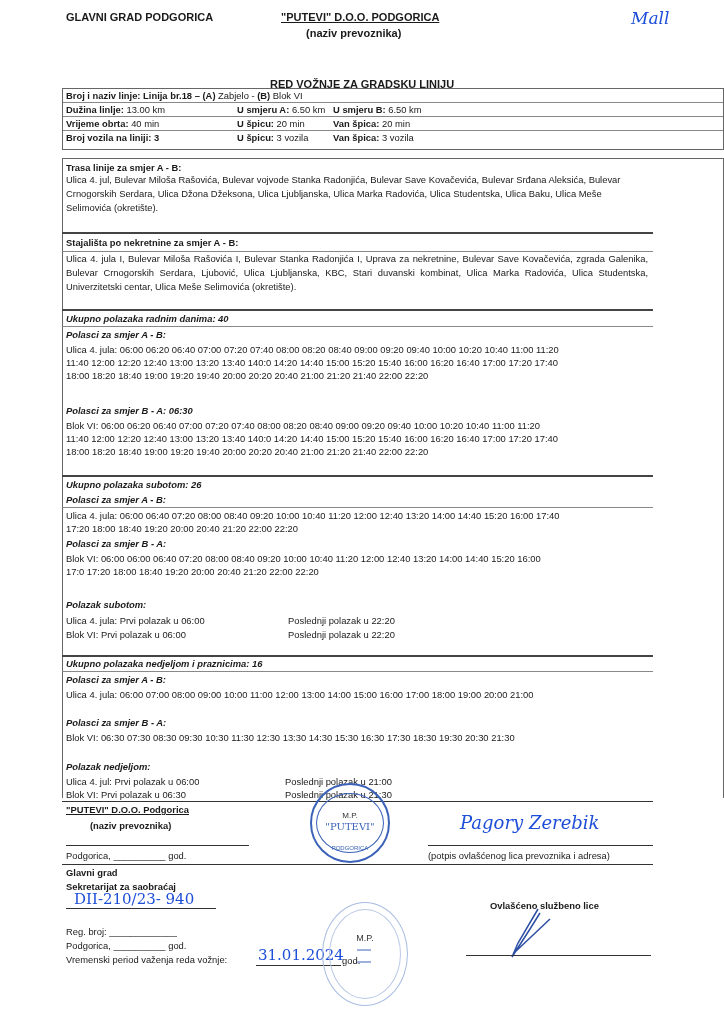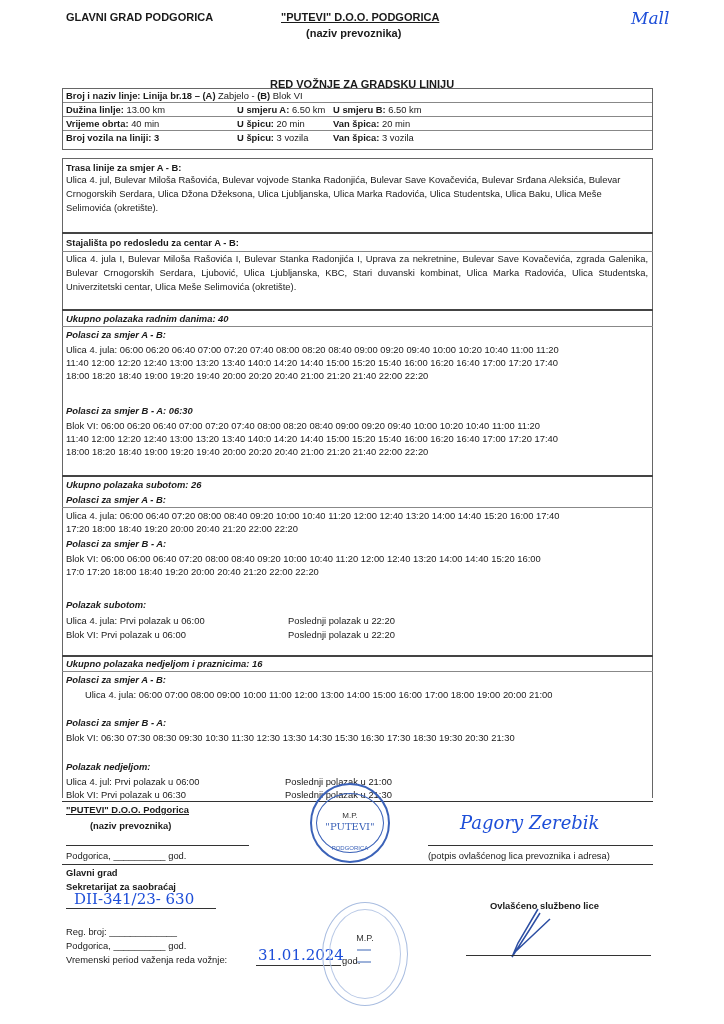--- a/index.html
+++ b/index.html
@@ -4,21 +4,21 @@
 <style>
   html, body { margin: 0; padding: 0; background: #ffffff; }
   body { width: 724px; height: 1024px; position: relative; overflow: hidden;
          font-family: "Liberation Sans", "DejaVu Sans", sans-serif; color: #1a1a1a; }
   .abs { position: absolute; }
   .b { font-weight: bold; }
   .i { font-style: italic; }
   .hdr { font-size: 11px; font-weight: bold; }
   .sm { font-size: 9.4px; line-height: 13px; white-space: nowrap; }
   .wrap { font-size: 9.4px; line-height: 14px; }
-  .box { position: absolute; left: 62px; width: 591px; border: 1px solid #666; box-sizing: border-box; }
+  .box { position: absolute; left: 62px; width: 662px; border: 1px solid #666; box-sizing: border-box; }
   .row { border-bottom: 1px solid #888; height: 13px; padding-left: 3px; font-size: 9.4px; line-height: 13px; white-space: nowrap; position: relative; }
   .row:last-child { border-bottom: none; }
   .c2 { position: absolute; left: 150px; margin-left: 24px; }
   .c3 { position: absolute; left: 270px; }
   .sec-title { font-weight: bold; font-size: 9.4px; }
   .line { position: absolute; height: 1px; background: #333; }
   .hand { font-family: "DejaVu Serif", serif; font-style: italic; color: #1d4ed8; }
   .stamp { position: absolute; border-radius: 50%; border: 2px solid #3b62b8; color: #3b62b8; }
   .stamp2 { position: absolute; border-radius: 50%; border: 1.5px solid #a9bde0; color: #9db2da; }
 </style>
@@ -55,21 +55,21 @@
 <div class="box" style="top:158px;height:640px;border-bottom:none;"></div>
 
 <div class="abs" style="left:66px;top:162px;width:582px;">
   <div class="sec-title">Trasa linije za smjer  A - B:</div>
   <div class="wrap">Ulica 4. jul, Bulevar Miloša Rašovića, Bulevar vojvode Stanka Radonjića, Bulevar Save Kovačevića, Bulevar Srđana Aleksića, Bulevar Crnogorskih Serdara, Ulica Džona Džeksona, Ulica Ljubljanska, Ulica Marka Radovića, Ulica Studentska, Ulica Baku, Ulica Meše Selimovića (okretište).</div>
 </div>
 
 <div class="line" style="left:62px;top:232px;width:591px;height:2px;background:#444;"></div>
 
 <div class="abs" style="left:66px;top:237px;width:582px;">
-  <div class="sec-title">Stajališta po redosledu za centar A - B:</div>
+  <div class="sec-title">Stajališta po nekretnine za smjer A - B:</div>
 </div>
 <div class="line" style="left:62px;top:251px;width:591px;background:#888;"></div>
 <div class="abs wrap" style="left:66px;top:252px;width:582px;text-align:justify;">Ulica 4. jula I, Bulevar Miloša Rašovića I, Bulevar Stanka Radonjića I, Uprava za nekretnine, Bulevar Save Kovačevića, zgrada Galenika, Bulevar Crnogorskih Serdara, Ljubović, Ulica Ljubljanska, KBC, Stari duvanski kombinat, Ulica Marka Radovića, Ulica Studentska, Univerzitetski centar, Ulica  Meše Selimovića (okretište).</div>
 
 <div class="line" style="left:62px;top:309px;width:591px;height:2px;background:#444;"></div>
 
 <div class="abs sm b i" style="left:66px;top:312px;">Ukupno polazaka radnim danima: 40</div>
 <div class="line" style="left:62px;top:326px;width:591px;background:#888;"></div>
 <div class="abs sm b i" style="left:66px;top:328px;">Polasci za smjer  A - B:</div>
 <div class="abs" style="left:66px;top:343px;">
@@ -102,21 +102,21 @@
 <div class="abs sm" style="left:66px;top:614px;">Ulica 4. jula: Prvi polazak u 06:00</div>
 <div class="abs sm" style="left:288px;top:614px;">Poslednji polazak u 22:20</div>
 <div class="abs sm" style="left:66px;top:628px;">Blok VI: Prvi polazak u 06:00</div>
 <div class="abs sm" style="left:288px;top:628px;">Poslednji polazak u 22:20</div>
 
 <div class="line" style="left:62px;top:655px;width:591px;height:2px;background:#444;"></div>
 
 <div class="abs sm b i" style="left:66px;top:657px;">Ukupno polazaka nedjeljom i praznicima: 16</div>
 <div class="line" style="left:62px;top:671px;width:591px;background:#888;"></div>
 <div class="abs sm b i" style="left:66px;top:673px;">Polasci za smjer  A - B:</div>
-<div class="abs sm" style="left:66px;top:688px;margin-left:19px;">Ulica 4. jula: 06:00 07:00 08:00 09:00 10:00 11:00 12:00 13:00 14:00 15:00 16:00 17:00 18:00 19:00 20:00 21:00</div>
+<div class="abs sm" style="left:66px;top:688px;">Ulica 4. jula: 06:00 07:00 08:00 09:00 10:00 11:00 12:00 13:00 14:00 15:00 16:00 17:00 18:00 19:00 20:00 21:00</div>
 <div class="abs sm b i" style="left:66px;top:716px;">Polasci za smjer  B - A:</div>
 <div class="abs sm" style="left:66px;top:731px;">Blok VI: 06:30 07:30 08:30 09:30 10:30 11:30 12:30 13:30 14:30 15:30 16:30 17:30 18:30 19:30 20:30 21:30</div>
 <div class="abs sm b i" style="left:66px;top:760px;">Polazak nedjeljom:</div>
 <div class="abs sm" style="left:66px;top:775px;">Ulica 4. jul: Prvi polazak u 06:00</div>
 <div class="abs sm" style="left:285px;top:775px;">Poslednji polazak u 21:00</div>
 <div class="abs sm" style="left:66px;top:788px;">Blok VI: Prvi polazak u 06:30</div>
 <div class="abs sm" style="left:285px;top:788px;">Poslednji polazak u 21:30</div>
 <div class="line" style="left:62px;top:801px;width:591px;"></div>
 
 <div class="abs sm b" style="left:66px;top:803px;text-decoration:underline;">"PUTEVI" D.O.O. Podgorica</div>
@@ -131,21 +131,21 @@
   <div class="abs" style="left:0;right:0;top:36px;text-align:center;font-size:10px;font-family:'DejaVu Serif',serif;">"PUTEVI"</div>
   <div class="abs" style="left:0;right:0;top:60px;text-align:center;font-size:6px;">PODGORICA</div>
 </div>
 
 <div class="abs hand" style="left:460px;top:812px;font-size:18px;">Pagory Zerebik</div>
 <div class="line" style="left:428px;top:845px;width:225px;"></div>
 <div class="abs sm" style="left:428px;top:849px;">(potpis ovlašćenog lica prevoznika i adresa)</div>
 
 <div class="abs sm b" style="left:66px;top:866px;">Glavni grad</div>
 <div class="abs sm b" style="left:66px;top:880px;">Sekretarijat za saobraćaj</div>
-<div class="abs hand" style="left:74px;top:890px;font-size:15px;font-style:normal;">DII-341/23- 630</div>
+<div class="abs hand" style="left:74px;top:890px;font-size:15px;font-style:normal;">DII-210/23- 940</div>
 <div class="line" style="left:66px;top:908px;width:150px;"></div>
 
 <div class="abs sm" style="left:66px;top:925px;">Reg. broj: _____________</div>
 <div class="abs sm" style="left:66px;top:939px;">Podgorica, __________ god.</div>
 <div class="abs sm" style="left:66px;top:953px;">Vremenski period važenja reda vožnje:</div>
 <div class="abs hand" style="left:258px;top:946px;font-size:15px;font-style:normal;">31.01.2024</div>
 <div class="line" style="left:256px;top:965px;width:85px;"></div>
 <div class="abs sm" style="left:342px;top:954px;">god.</div>
 
 <div class="stamp2" style="left:322px;top:902px;width:84px;height:102px;">

